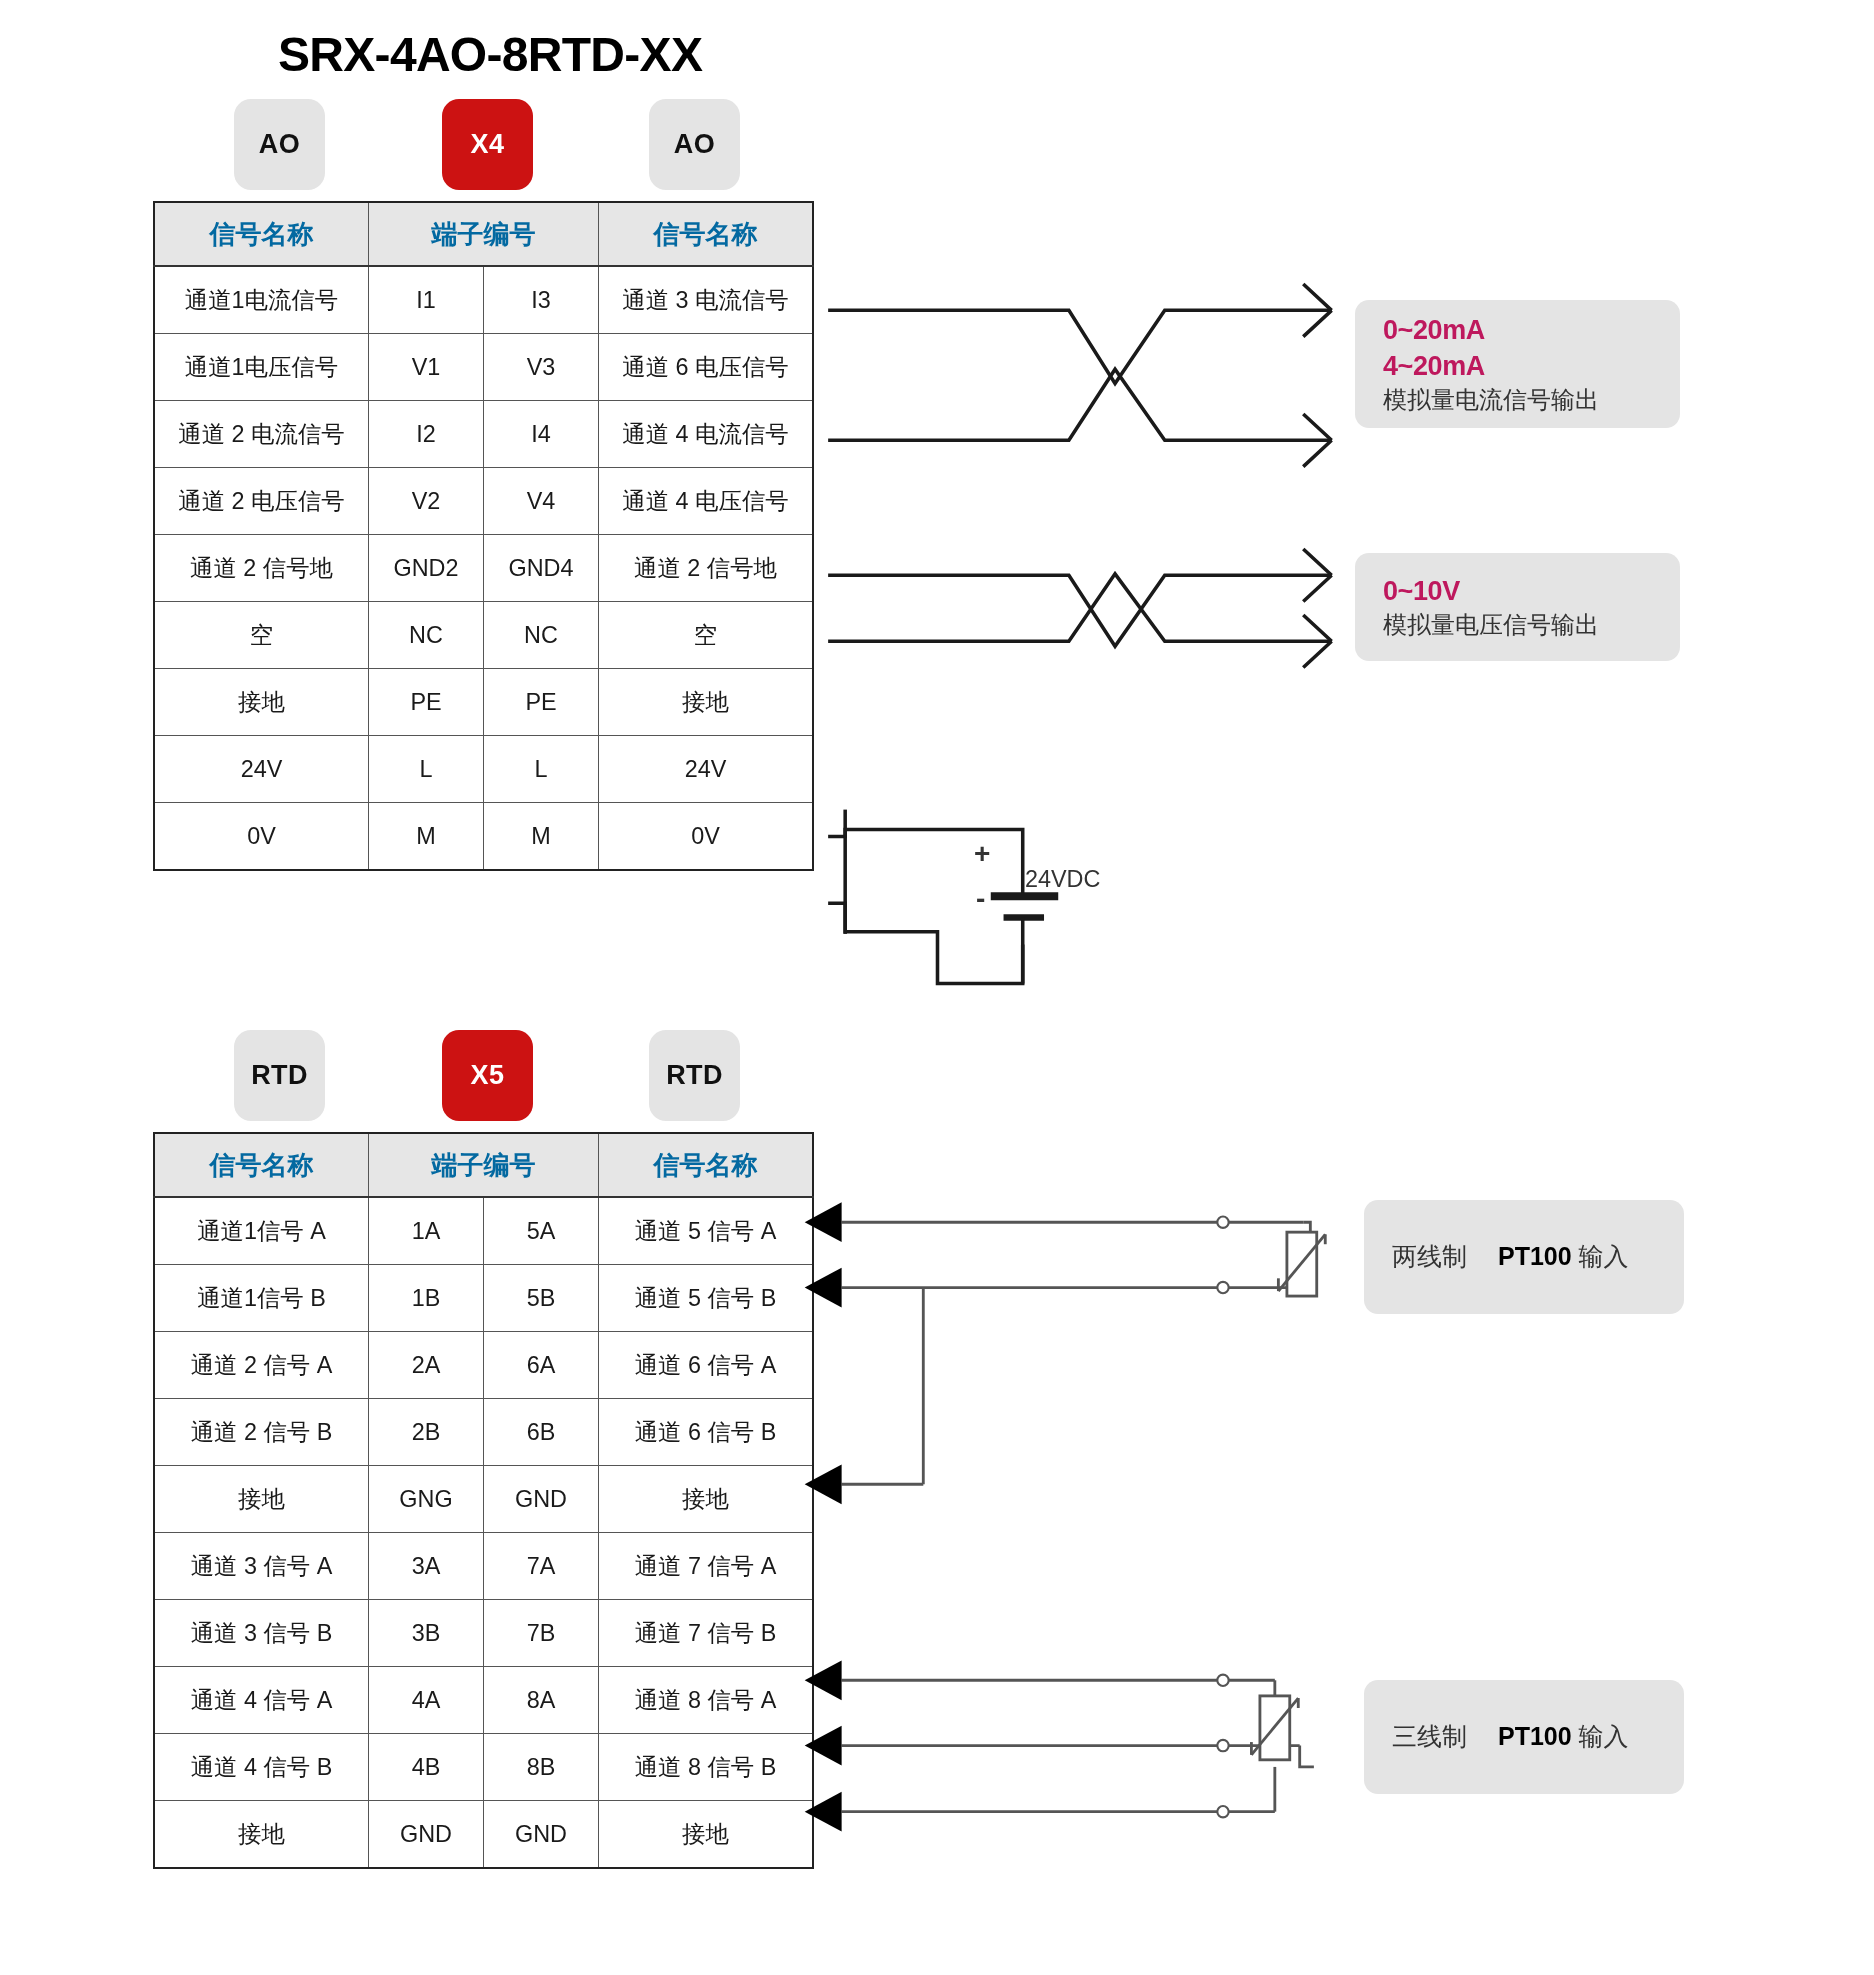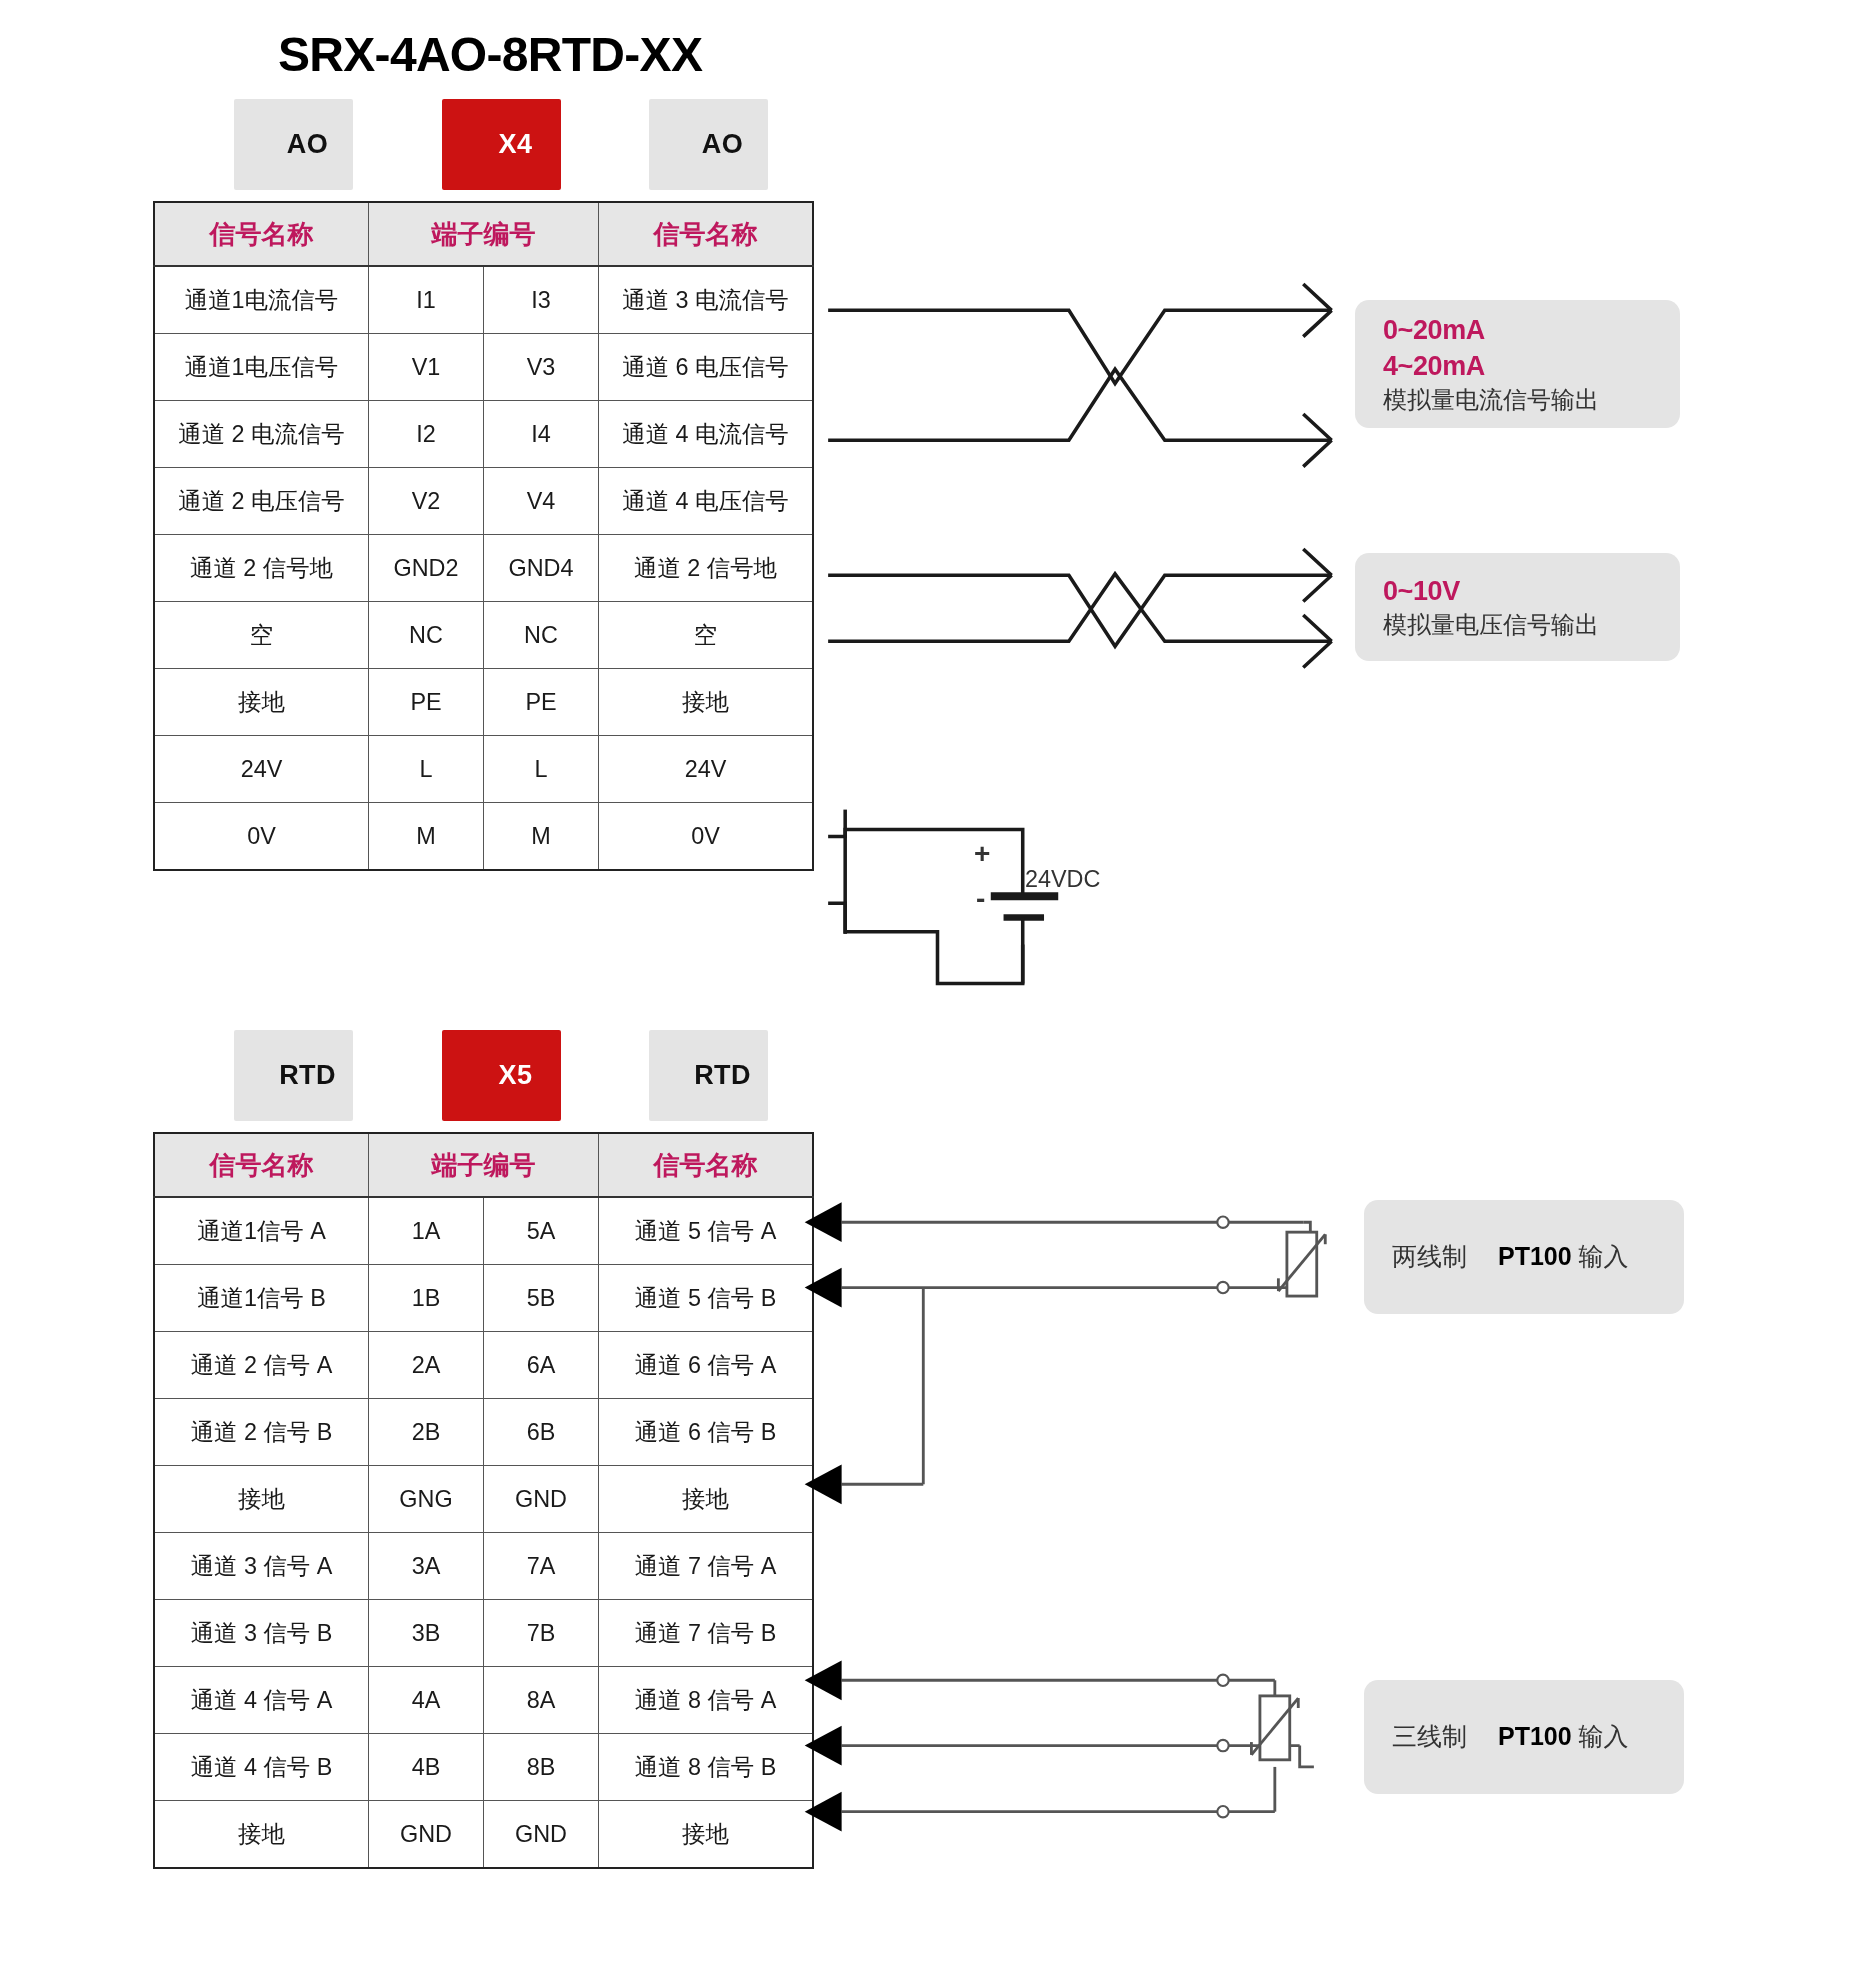--- a/index.html
+++ b/index.html
@@ -12,40 +12,40 @@
 
   
   .title{
     position:absolute;left:278px;top:27px;
     font-size:48px;font-weight:bold;letter-spacing:-0.7px;color:#000;
     white-space:nowrap;
   }
 
   
   .badge{
-    position:absolute;width:91px;height:91px;border-radius:2px;
+    position:absolute;width:91px;height:91px;border-radius:17px;
     display:flex;align-items:center;justify-content:center;
-    font-size:27px;font-weight:bold;letter-spacing:0.4px;padding-left:28px;
+    font-size:27px;font-weight:bold;letter-spacing:0.4px;
   }
   .badge.grey{background:#e4e4e4;color:#111;}
   .badge.red{background:#cc1212;color:#fff;}
 
   
   .tbl{
     position:absolute;border-collapse:collapse;
     border:2.8px solid #222;background:#fff;
   }
   .tbl td,.tbl th{
     border:1.4px solid #555;
     font-size:23.4px;color:#1a1a1a;font-weight:normal;
     text-align:center;vertical-align:middle;
     padding:0;height:66px;
   }
   .tbl thead th{
-    background:#e6e6e6;font-weight:bold;font-size:26px;color:#be185d;
+    background:#e6e6e6;font-weight:bold;font-size:26px;color:#0369a1;
     height:62px;border-bottom:2.1px solid #333;
   }
   .c-name{width:213px;}
   .c-term{width:114px;}
 
   
   .callout{
     position:absolute;background:#e4e4e4;border-radius:14px;
     display:flex;flex-direction:column;justify-content:center;
     padding:0 28px;box-sizing:border-box;

